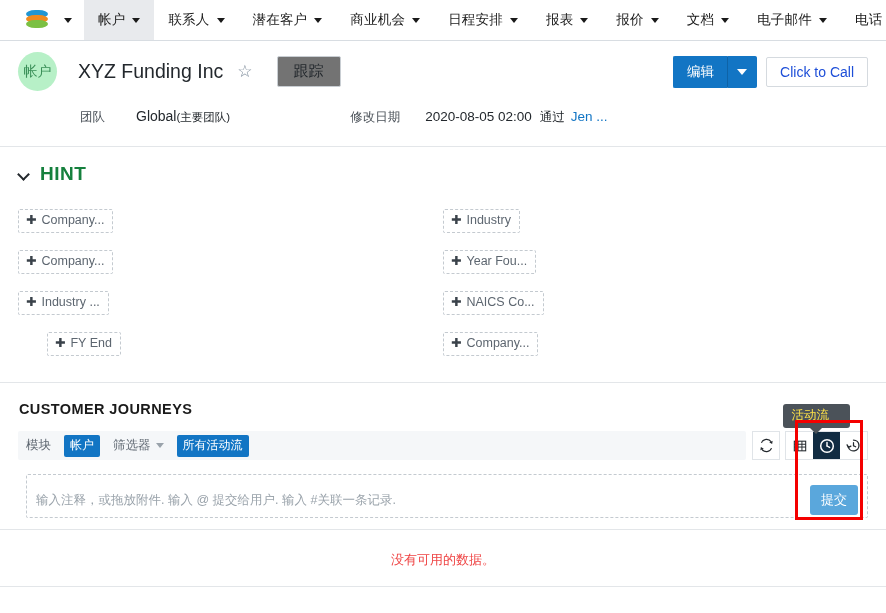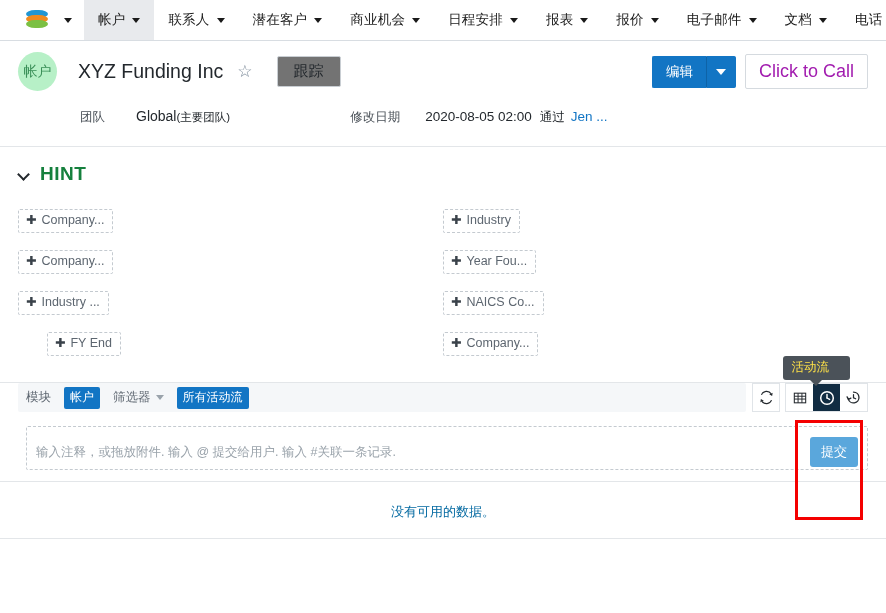--- a/index.html
+++ b/index.html
@@ -115,22 +115,22 @@
     width: 0; height: 0;
     border-left: 5px solid transparent;
     border-right: 5px solid transparent;
     border-top: 6px solid #fff;
     display: block;
   }
   .btn-call {
     margin-left: 9px;
     background: #fff;
     border: 1px solid #d5dadf;
-    color: #a21caf;
-    font-size: 18px;
+    color: #1d4ed8;
+    font-size: 14px;
     padding: 6px 13px;
     border-radius: 2px;
     cursor: pointer;
     font-family: inherit;
     white-space: nowrap;
   }
 
   
   .meta-row {
     display: flex;
@@ -338,21 +338,21 @@
     cursor: pointer;
     font-family: inherit;
     flex: 0 0 auto;
   }
   .empty-wrap {
     margin-top: 11px;
     border-top: 1px solid #e3e6e9;
     padding: 20px 0 17px 0;
     text-align: center;
   }
-  .empty-text { font-size: 13px; color: #0369a1; }
+  .empty-text { font-size: 13px; color: #ef4444; }
   .bottom-rule { border-top: 1px solid #e3e6e9; }
 </style>
 </head>
 <body>
 
 <div class="topnav">
   <div class="nav-logo">
     <span class="logo-stack">
       <span class="l1"></span>
         <span class="l2"></span>
@@ -383,25 +383,25 @@
       </div>
       <div class="nav-item">
         <span class="lbl">报表</span>
         <span class="caret"></span>
       </div>
       <div class="nav-item">
         <span class="lbl">报价</span>
         <span class="caret"></span>
       </div>
       <div class="nav-item">
+        <span class="lbl">文档</span>
+        <span class="caret"></span>
+      </div>
+      <div class="nav-item">
         <span class="lbl">电子邮件</span>
-        <span class="caret"></span>
-      </div>
-      <div class="nav-item">
-        <span class="lbl">文档</span>
         <span class="caret"></span>
       </div>
       <div class="nav-item">
         <span class="lbl">电话</span>
       </div>
     </div>
 </div>
 
 <div class="rec-header">
   <div class="avatar">
@@ -486,20 +486,21 @@
           <span class="plus">✚</span>
           <span>Company...</span>
         </div>
       </div>
     </div>
 </div>
 
 <div class="hrule"></div>
 
 <div class="cj-section">
+  <div class="cj-title">CUSTOMER JOURNEYS</div>
 
   <div class="cj-toolbar">
     <div class="filter-bar">
       <span class="fb-label">模块</span>
       <span class="fb-chip">帐户</span>
       <span class="fb-drop">
         <span>筛选器</span>
         <span class="c"></span>
       </span>
       <span class="fb-chip">所有活动流</span>

